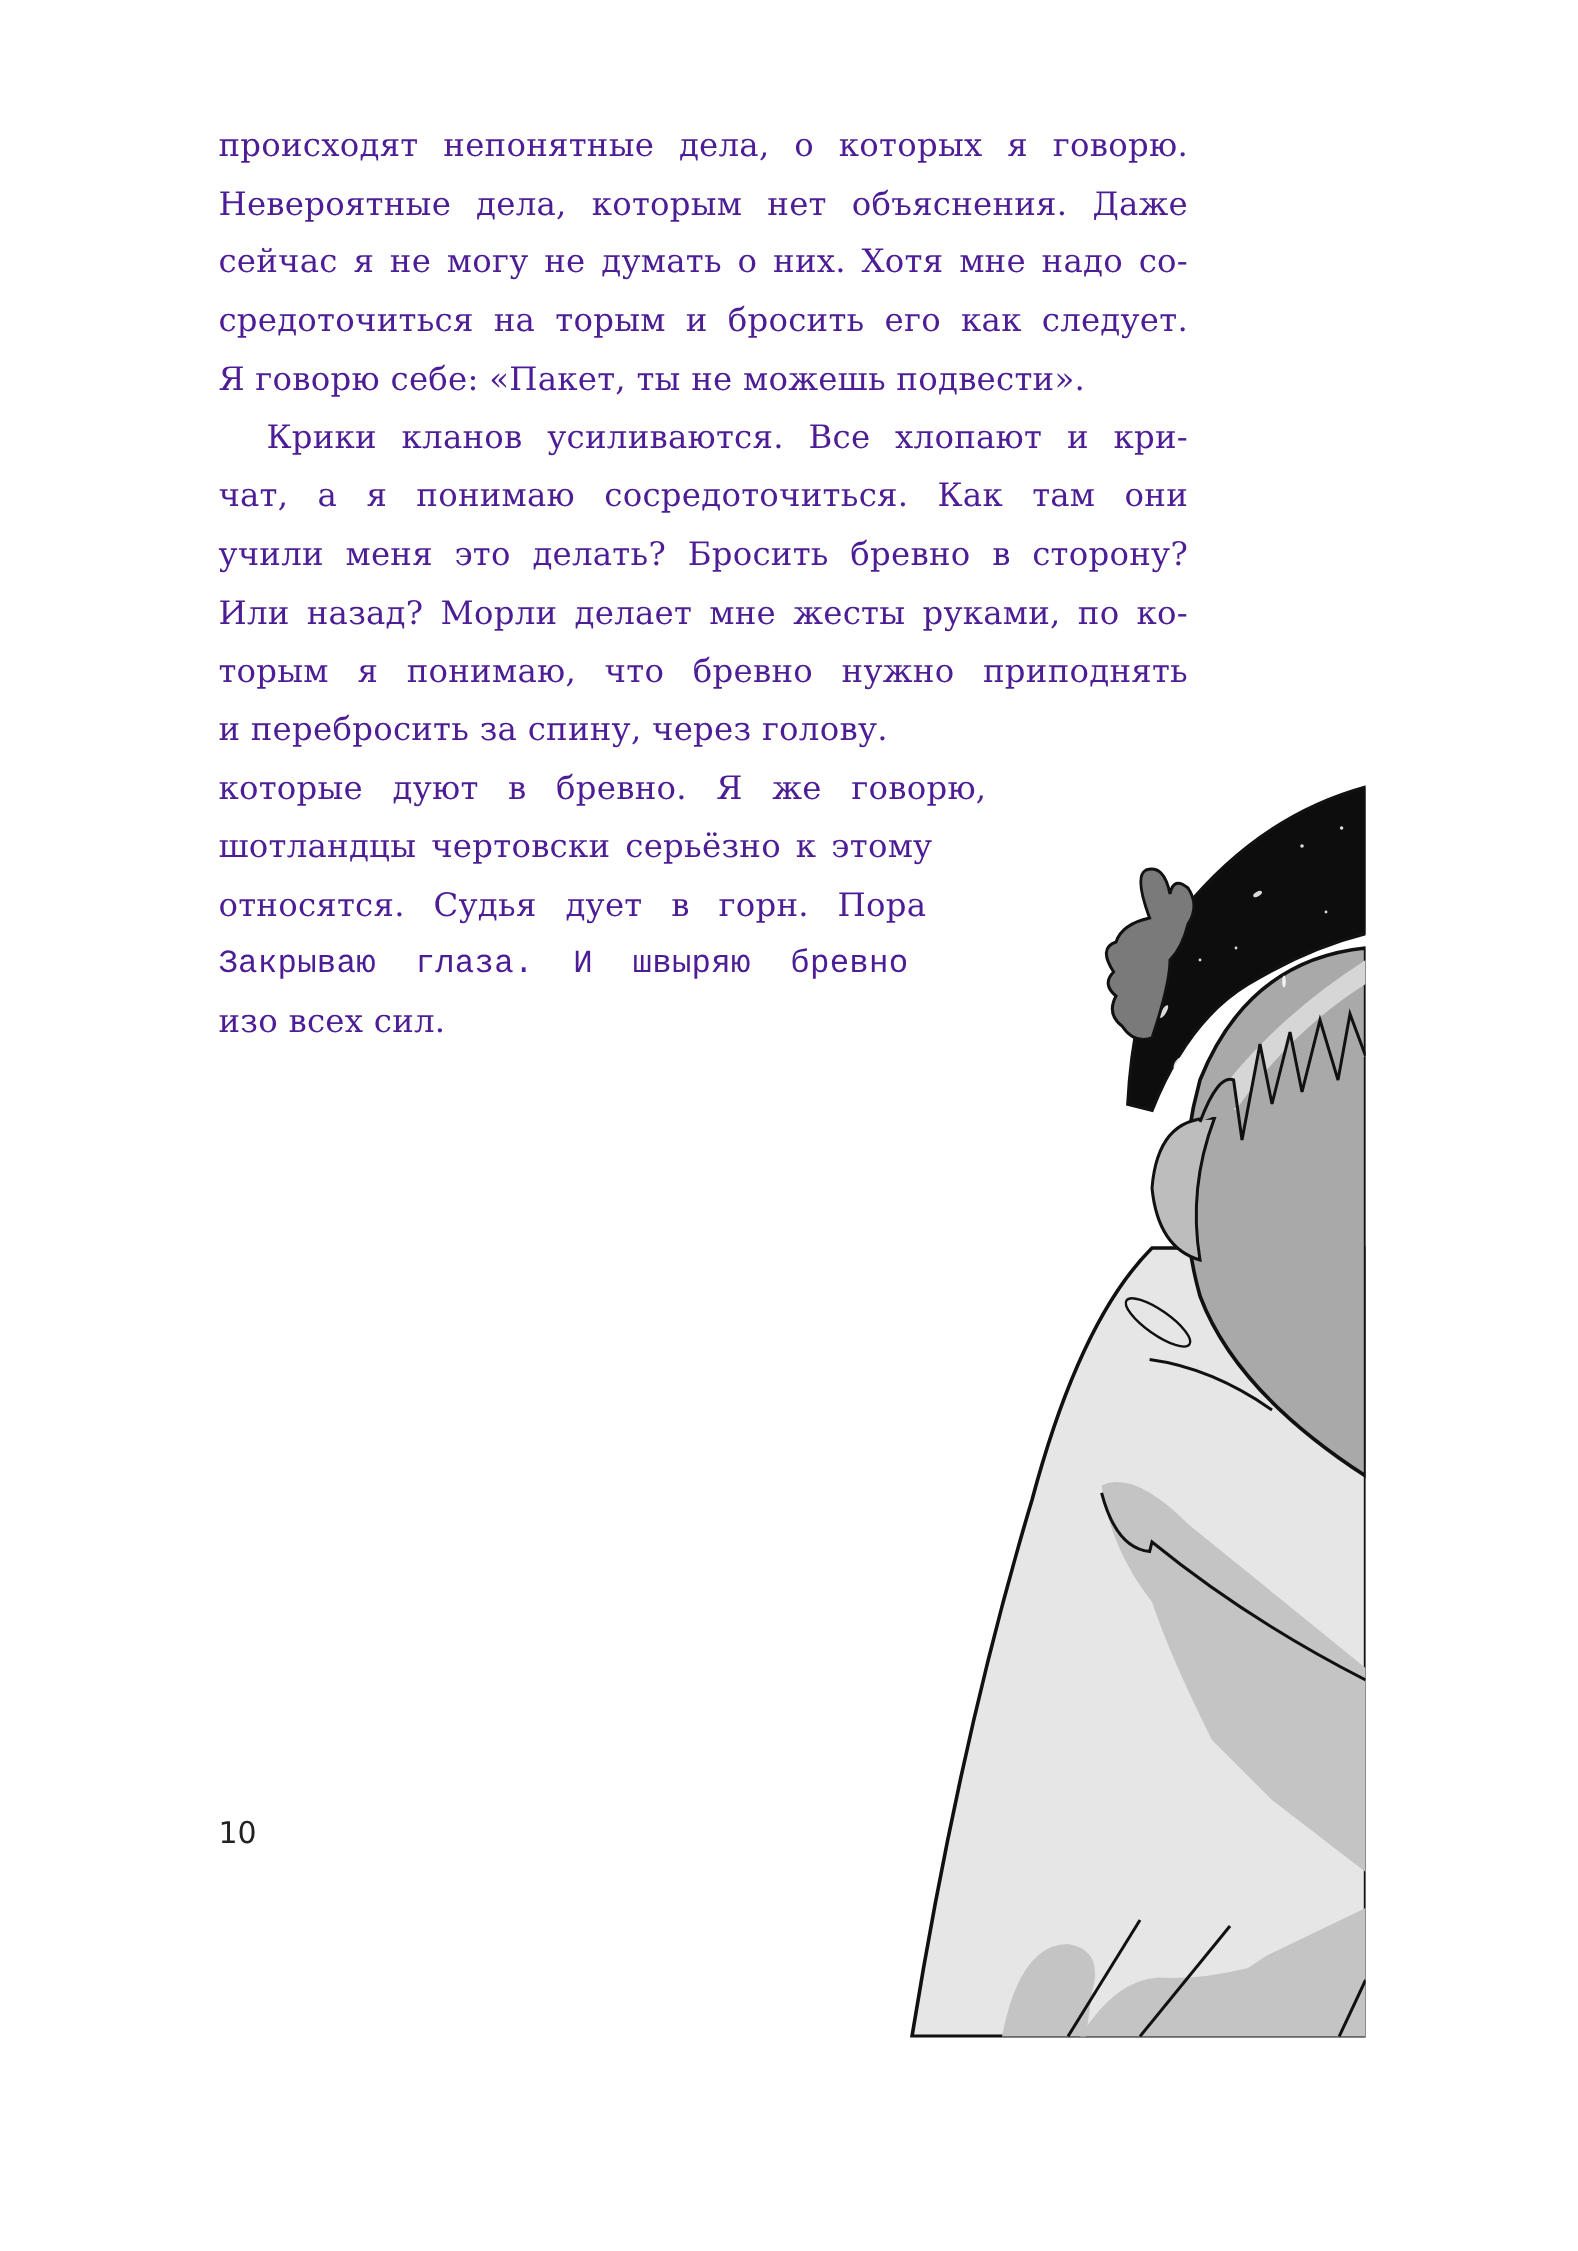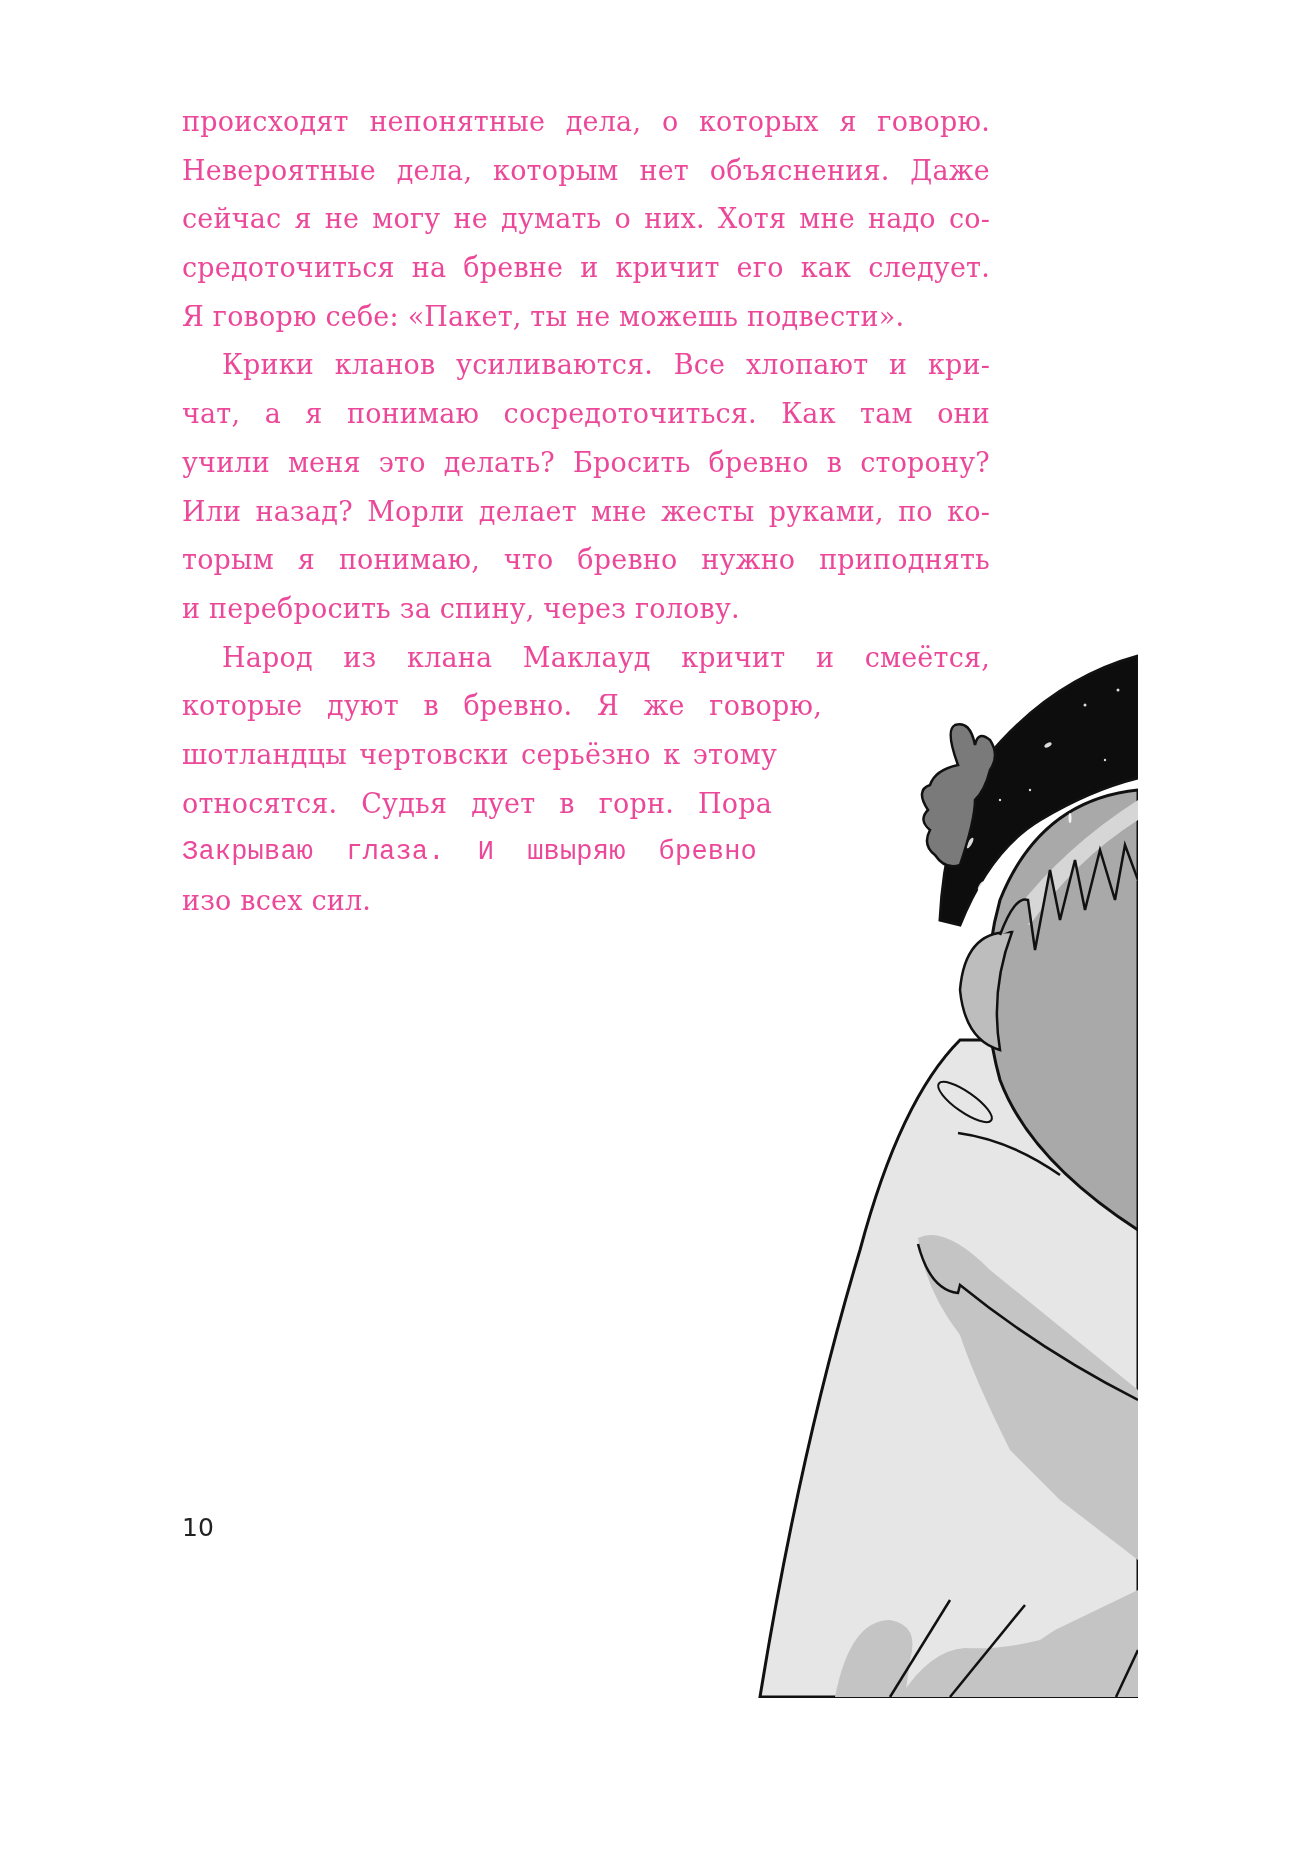--- a/index.html
+++ b/index.html
@@ -1,21 +1,21 @@
 <!DOCTYPE html>
 <html><head>
 <meta charset="utf-8">
 <style>
   html, body { margin: 0; padding: 0; background: #ffffff; }
   body { width: 1315px; height: 1876px; position: relative; overflow: hidden; }
   .page { position: absolute; left: 0; top: 0; width: 1315px; height: 1876px; background: #fff; }
   .text-block {
     position: absolute; left: 182px; top: 98px; width: 808px;
     font-family: "DejaVu Serif", serif;
-    font-size: 27px; line-height: 48.7px; color: #ec4899;
+    font-size: 27px; line-height: 48.7px; color: #4c1d95;
     letter-spacing: 0.2px;
   }
   .line { display: block; white-space: nowrap; text-align: justify; text-align-last: justify; height: 48.7px; }
   .line.last { text-align-last: left; }
   .line.indent { padding-left: 40px; }
   .line.short1 { width: 720px; }
   .line.short2 { width: 645px; }
   .line.short3 { width: 640px; }
   .line.short4 { width: 595px; }
   .line.short5 { width: 590px; }
@@ -29,31 +29,30 @@
 </style>
 </head>
 <body>
 
 <div class="page">
 
   <div class="text-block">
     <span class="line">происходят непонятные дела, о которых я говорю.</span>
     <span class="line">Невероятные дела, которым нет объяснения. Даже</span>
     <span class="line">сейчас я не могу не думать о них. Хотя мне надо со-</span>
-    <span class="line">средоточиться на бревне и кричит его как следует.</span>
+    <span class="line">средоточиться на торым и бросить его как следует.</span>
     <span class="line last">Я говорю себе: «Пакет, ты не можешь подвести».</span>
 
     <span class="line indent">Крики кланов усиливаются. Все хлопают и кри-</span>
     <span class="line">чат, а я понимаю сосредоточиться. Как там они</span>
     <span class="line">учили меня это делать? Бросить бревно в сторону?</span>
     <span class="line">Или назад? Морли делает мне жесты руками, по ко-</span>
     <span class="line">торым я понимаю, что бревно нужно приподнять</span>
     <span class="line last">и перебросить за спину, через голову.</span>
 
-    <span class="line indent">Народ из клана Маклауд кричит и смеётся,</span>
     <span class="line short3">которые дуют в бревно. Я же говорю,</span>
     <span class="line short4">шотландцы чертовски серьёзно к этому</span>
     <span class="line short5">относятся. Судья дует в горн. Пора</span>
     <span class="line short7">Закрываю глаза. И швыряю бревно</span>
     <span class="line last">изо всех сил.</span>
   </div>
 
   <div class="page-number">10</div>
 
   <svg class="illustration" viewBox="740 640 400 1060" xmlns="http://www.w3.org/2000/svg">

